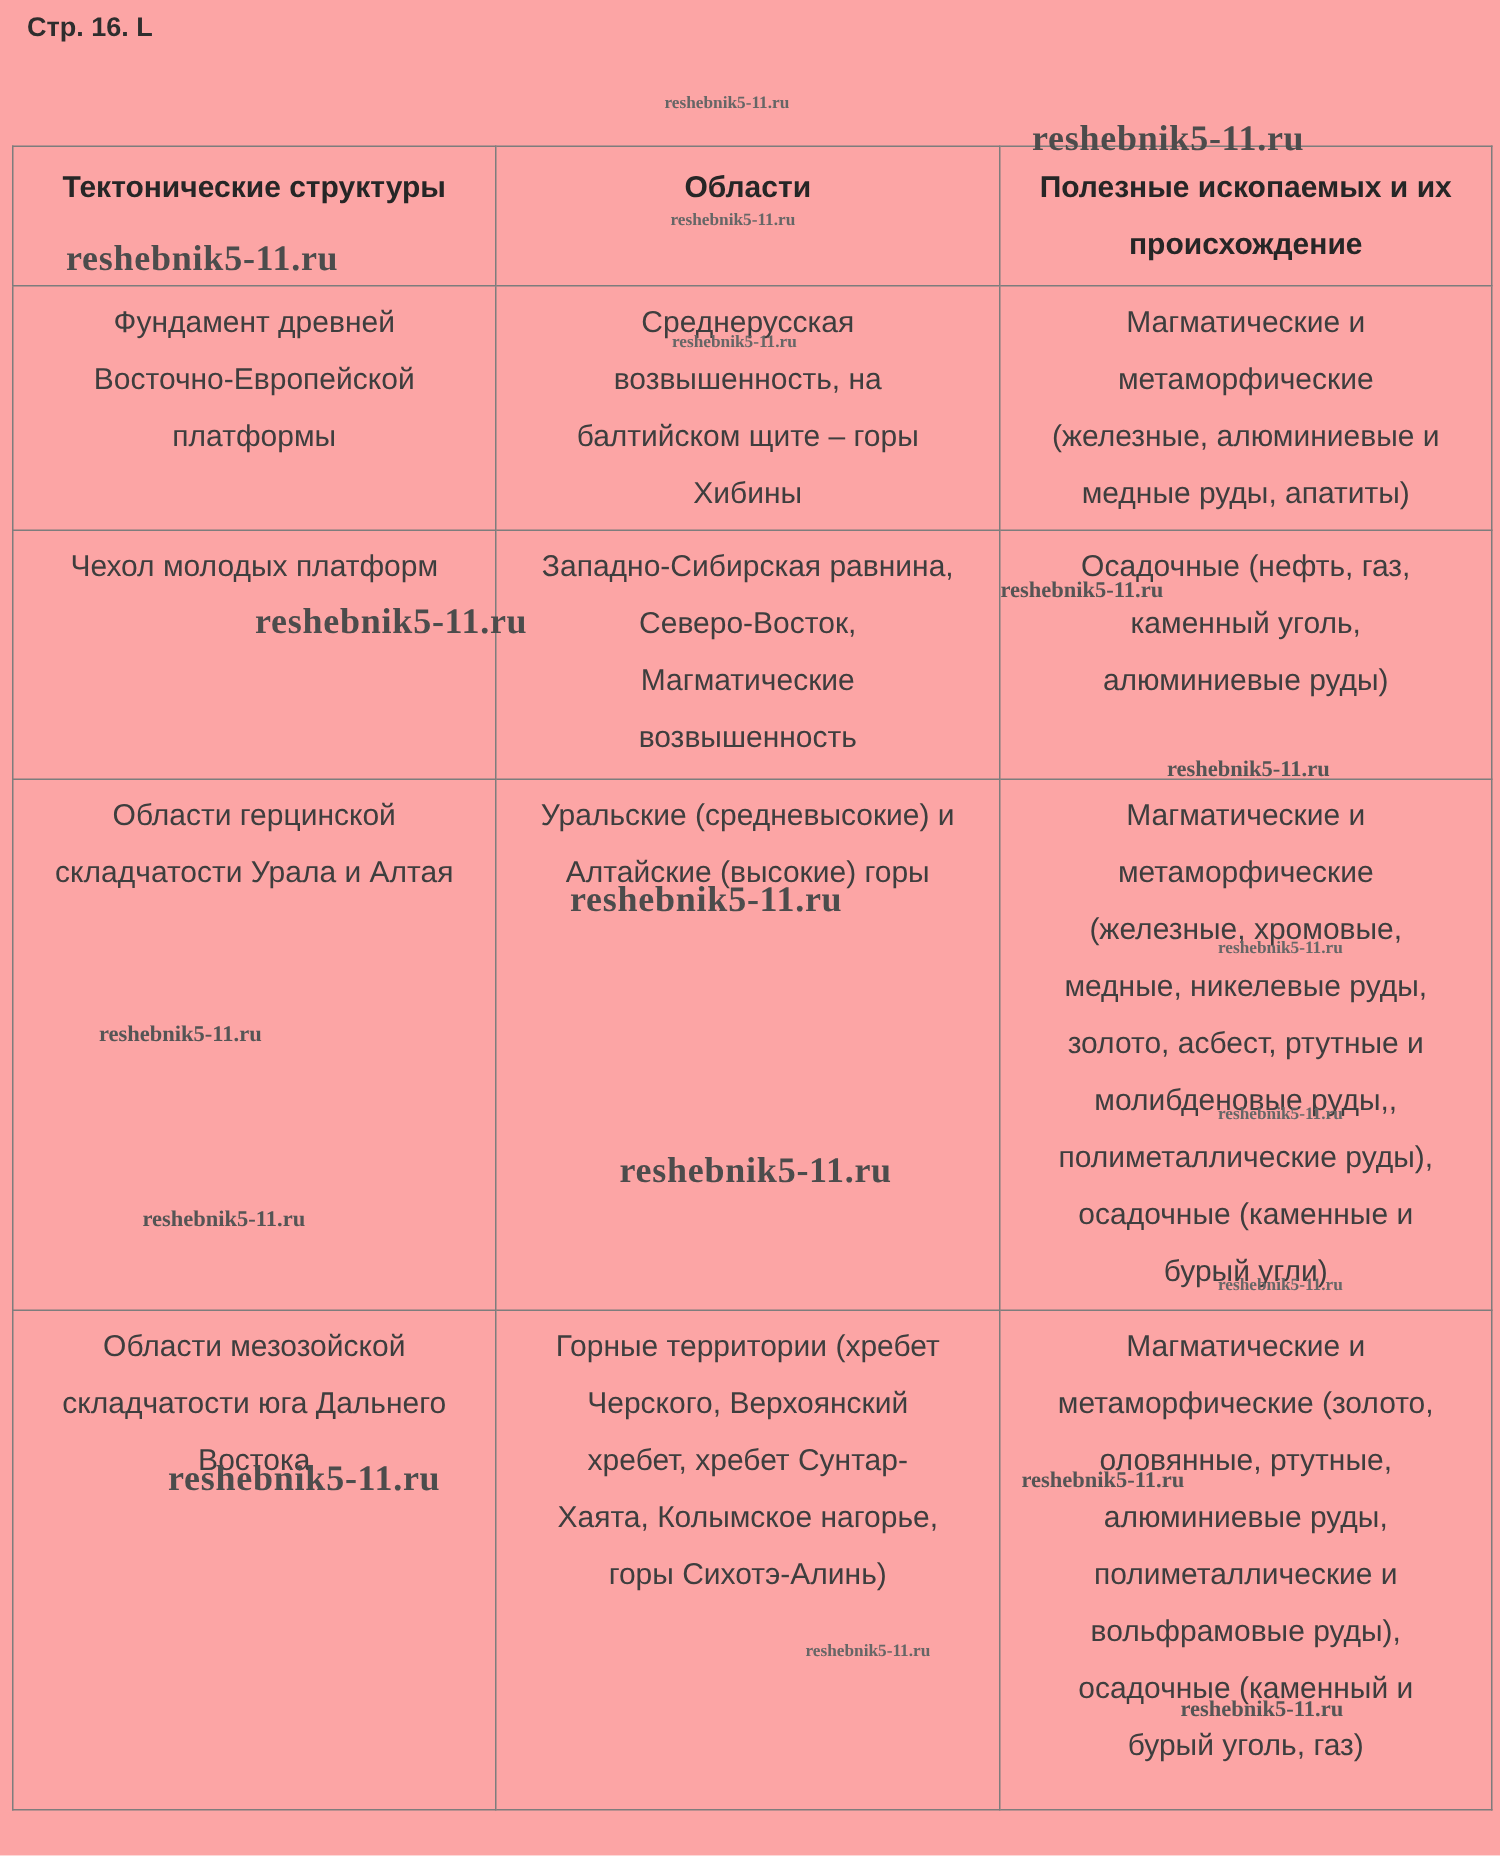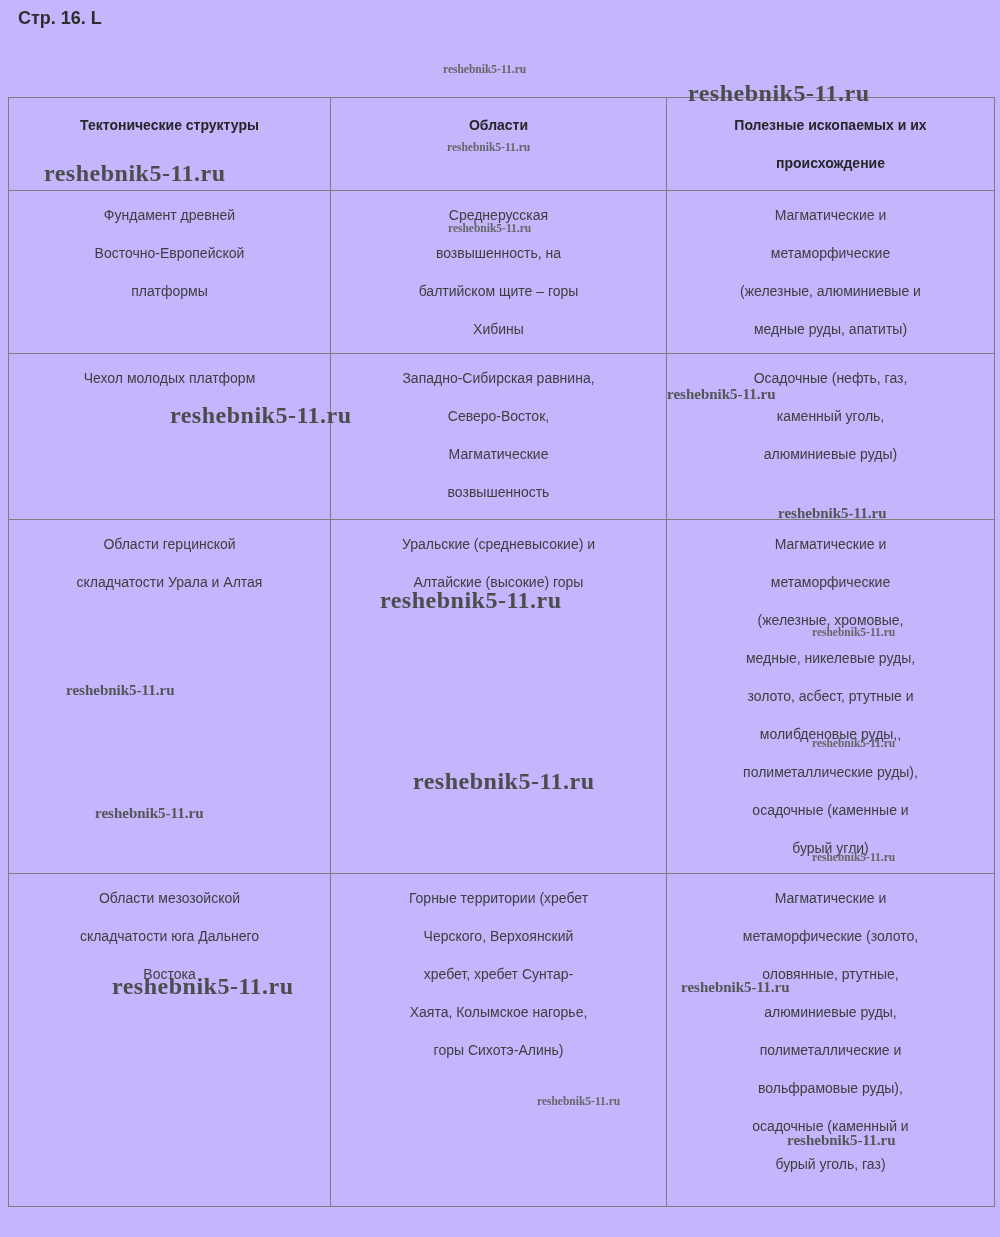--- a/index.html
+++ b/index.html
@@ -5,21 +5,21 @@
   html, body {
     margin: 0;
     padding: 0;
     background: #ffffff;
     font-family: "Liberation Sans", sans-serif;
   }
   .page {
     position: relative;
     width: 1000px;
     height: 1237px;
-    background: #c4b5fd;
+    background: #fca5a5;
     overflow: hidden;
   }
   .doc-header {
     position: absolute;
     left: 18px;
     top: 8px;
     font-size: 18px;
     font-weight: bold;
     color: #2e2e2e;
   }
@@ -40,21 +40,21 @@
     width: 100%;
     border-collapse: collapse;
     table-layout: fixed;
   }
   table.minerals th,
   table.minerals td {
     border: 1px solid #7d7d7d;
     vertical-align: top;
     text-align: center;
     padding: 5px 10px;
-    font-size: 14px;
+    font-size: 20px;
     line-height: 38px;
     color: #3e3e3e;
     white-space: pre-line;
     overflow: hidden;
   }
   table.minerals th {
     font-weight: bold;
     color: #262626;
     padding-top: 8px;
   }

